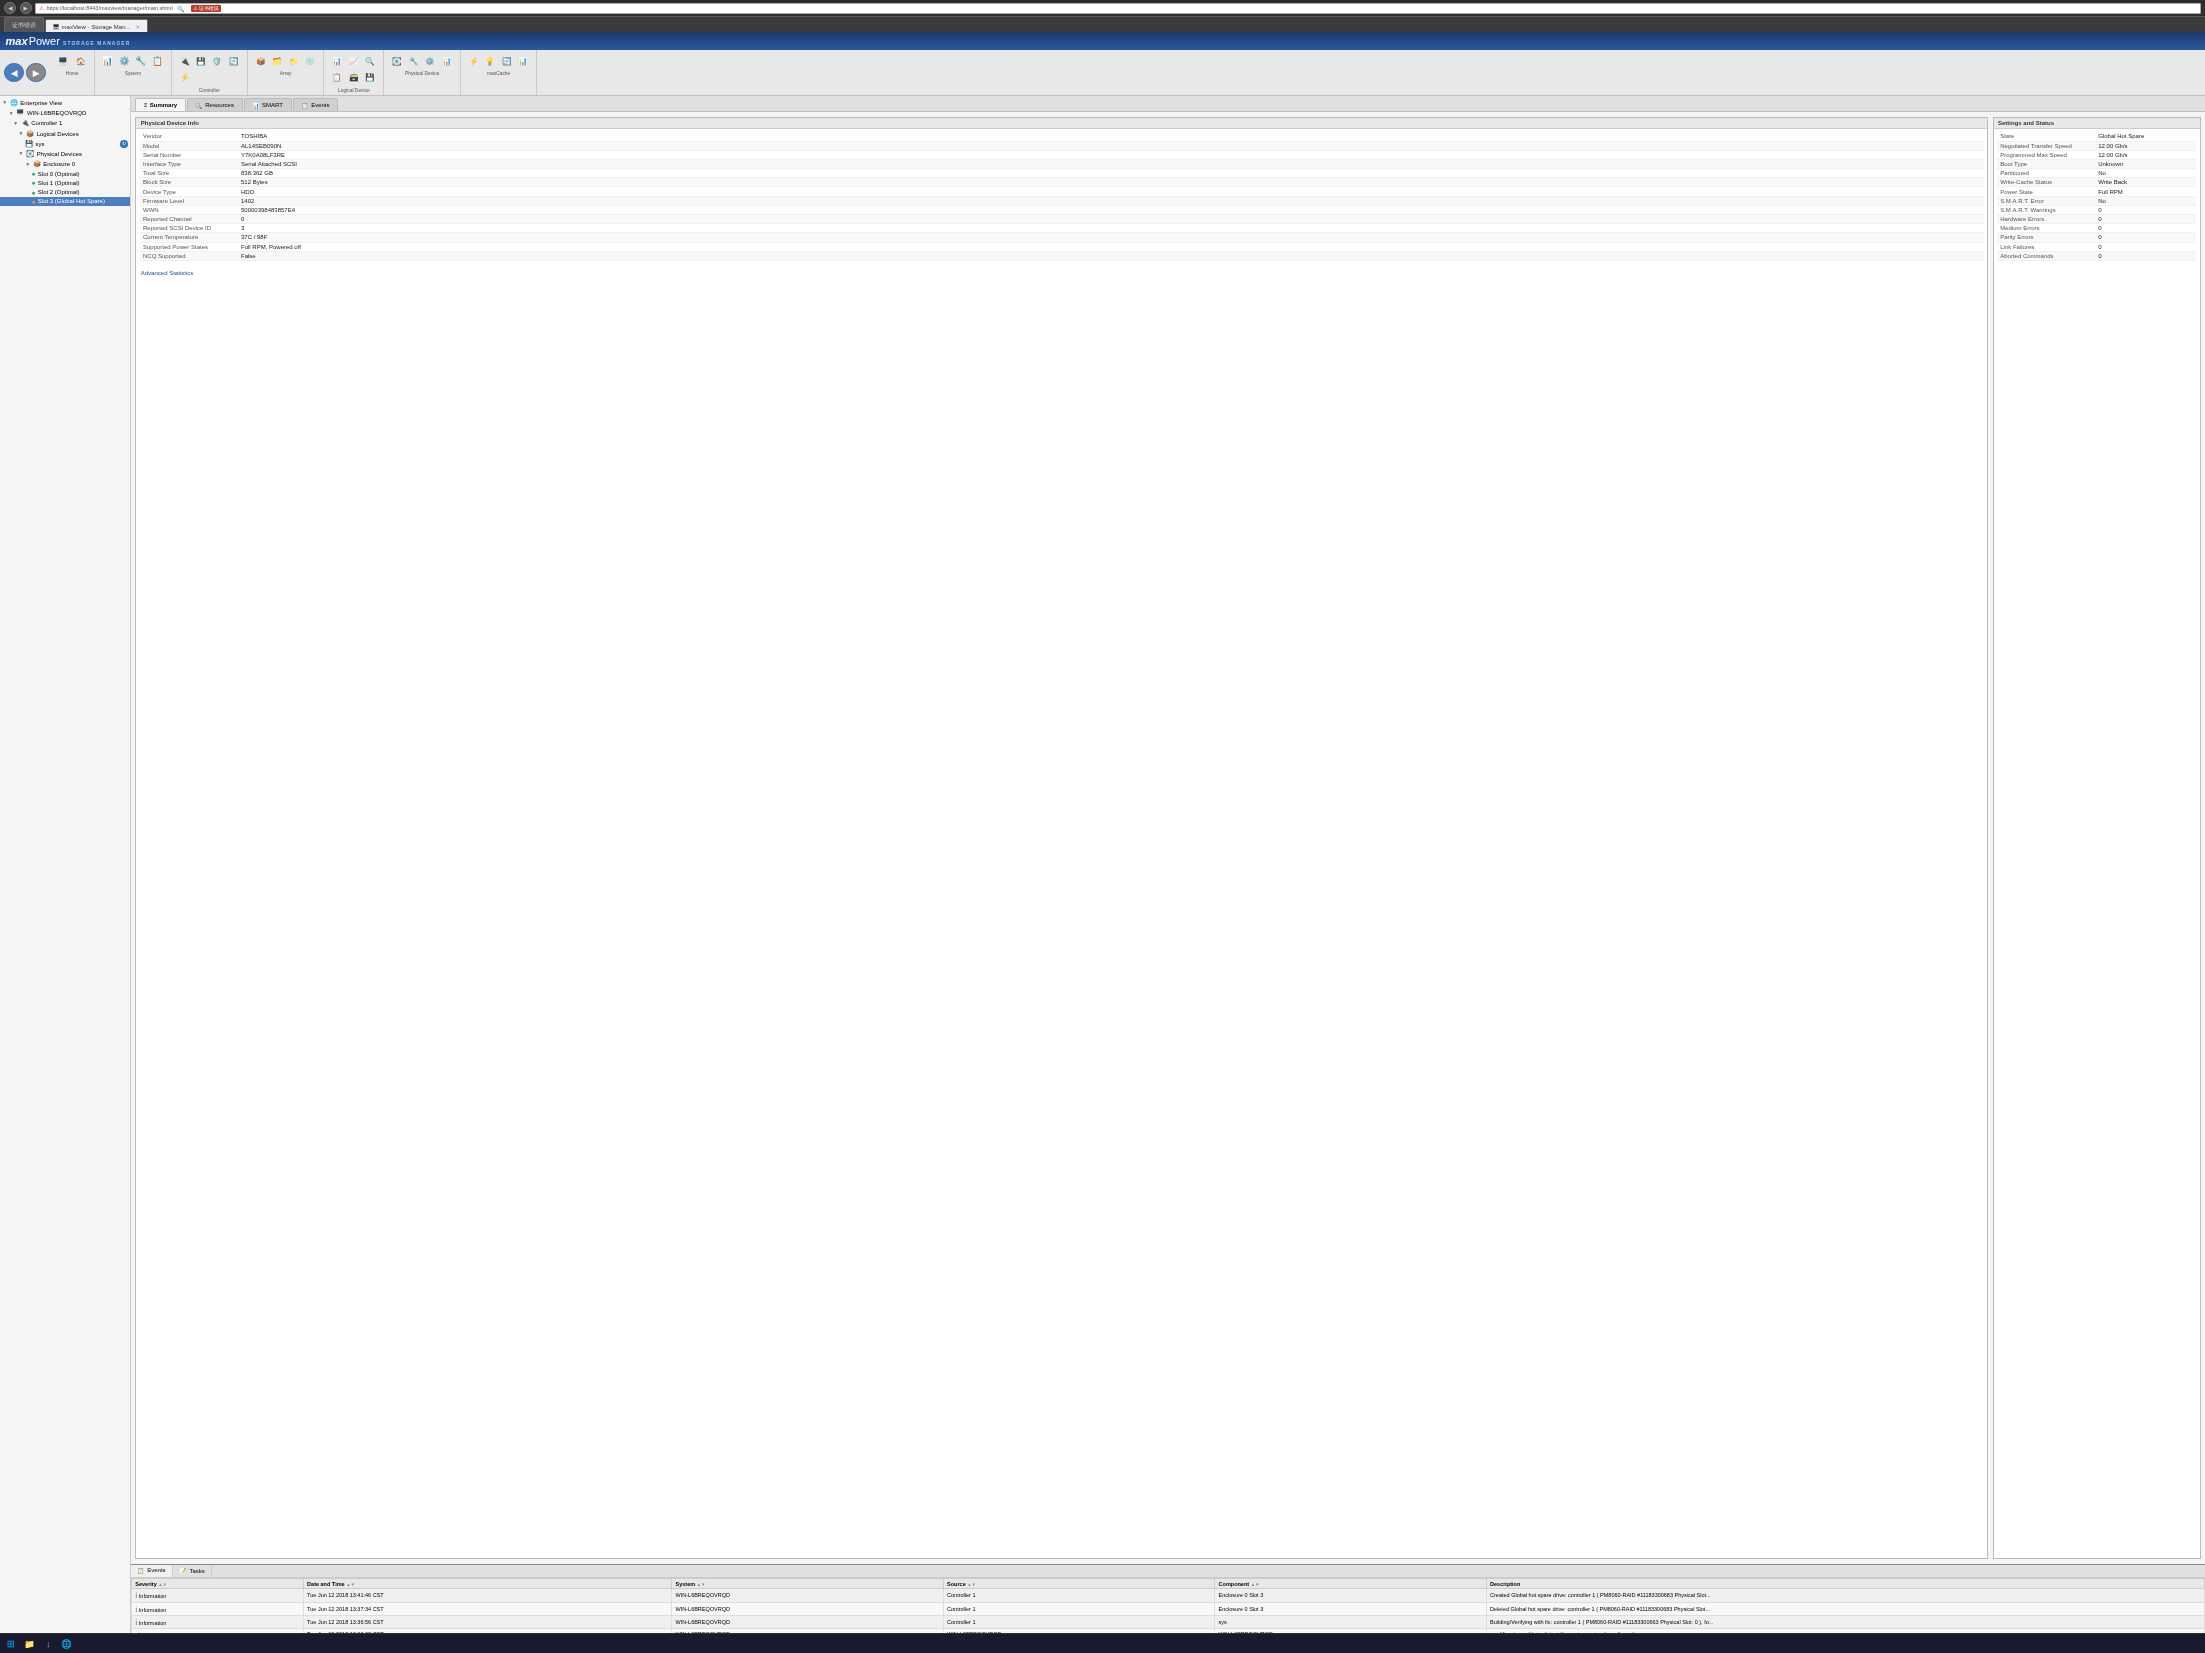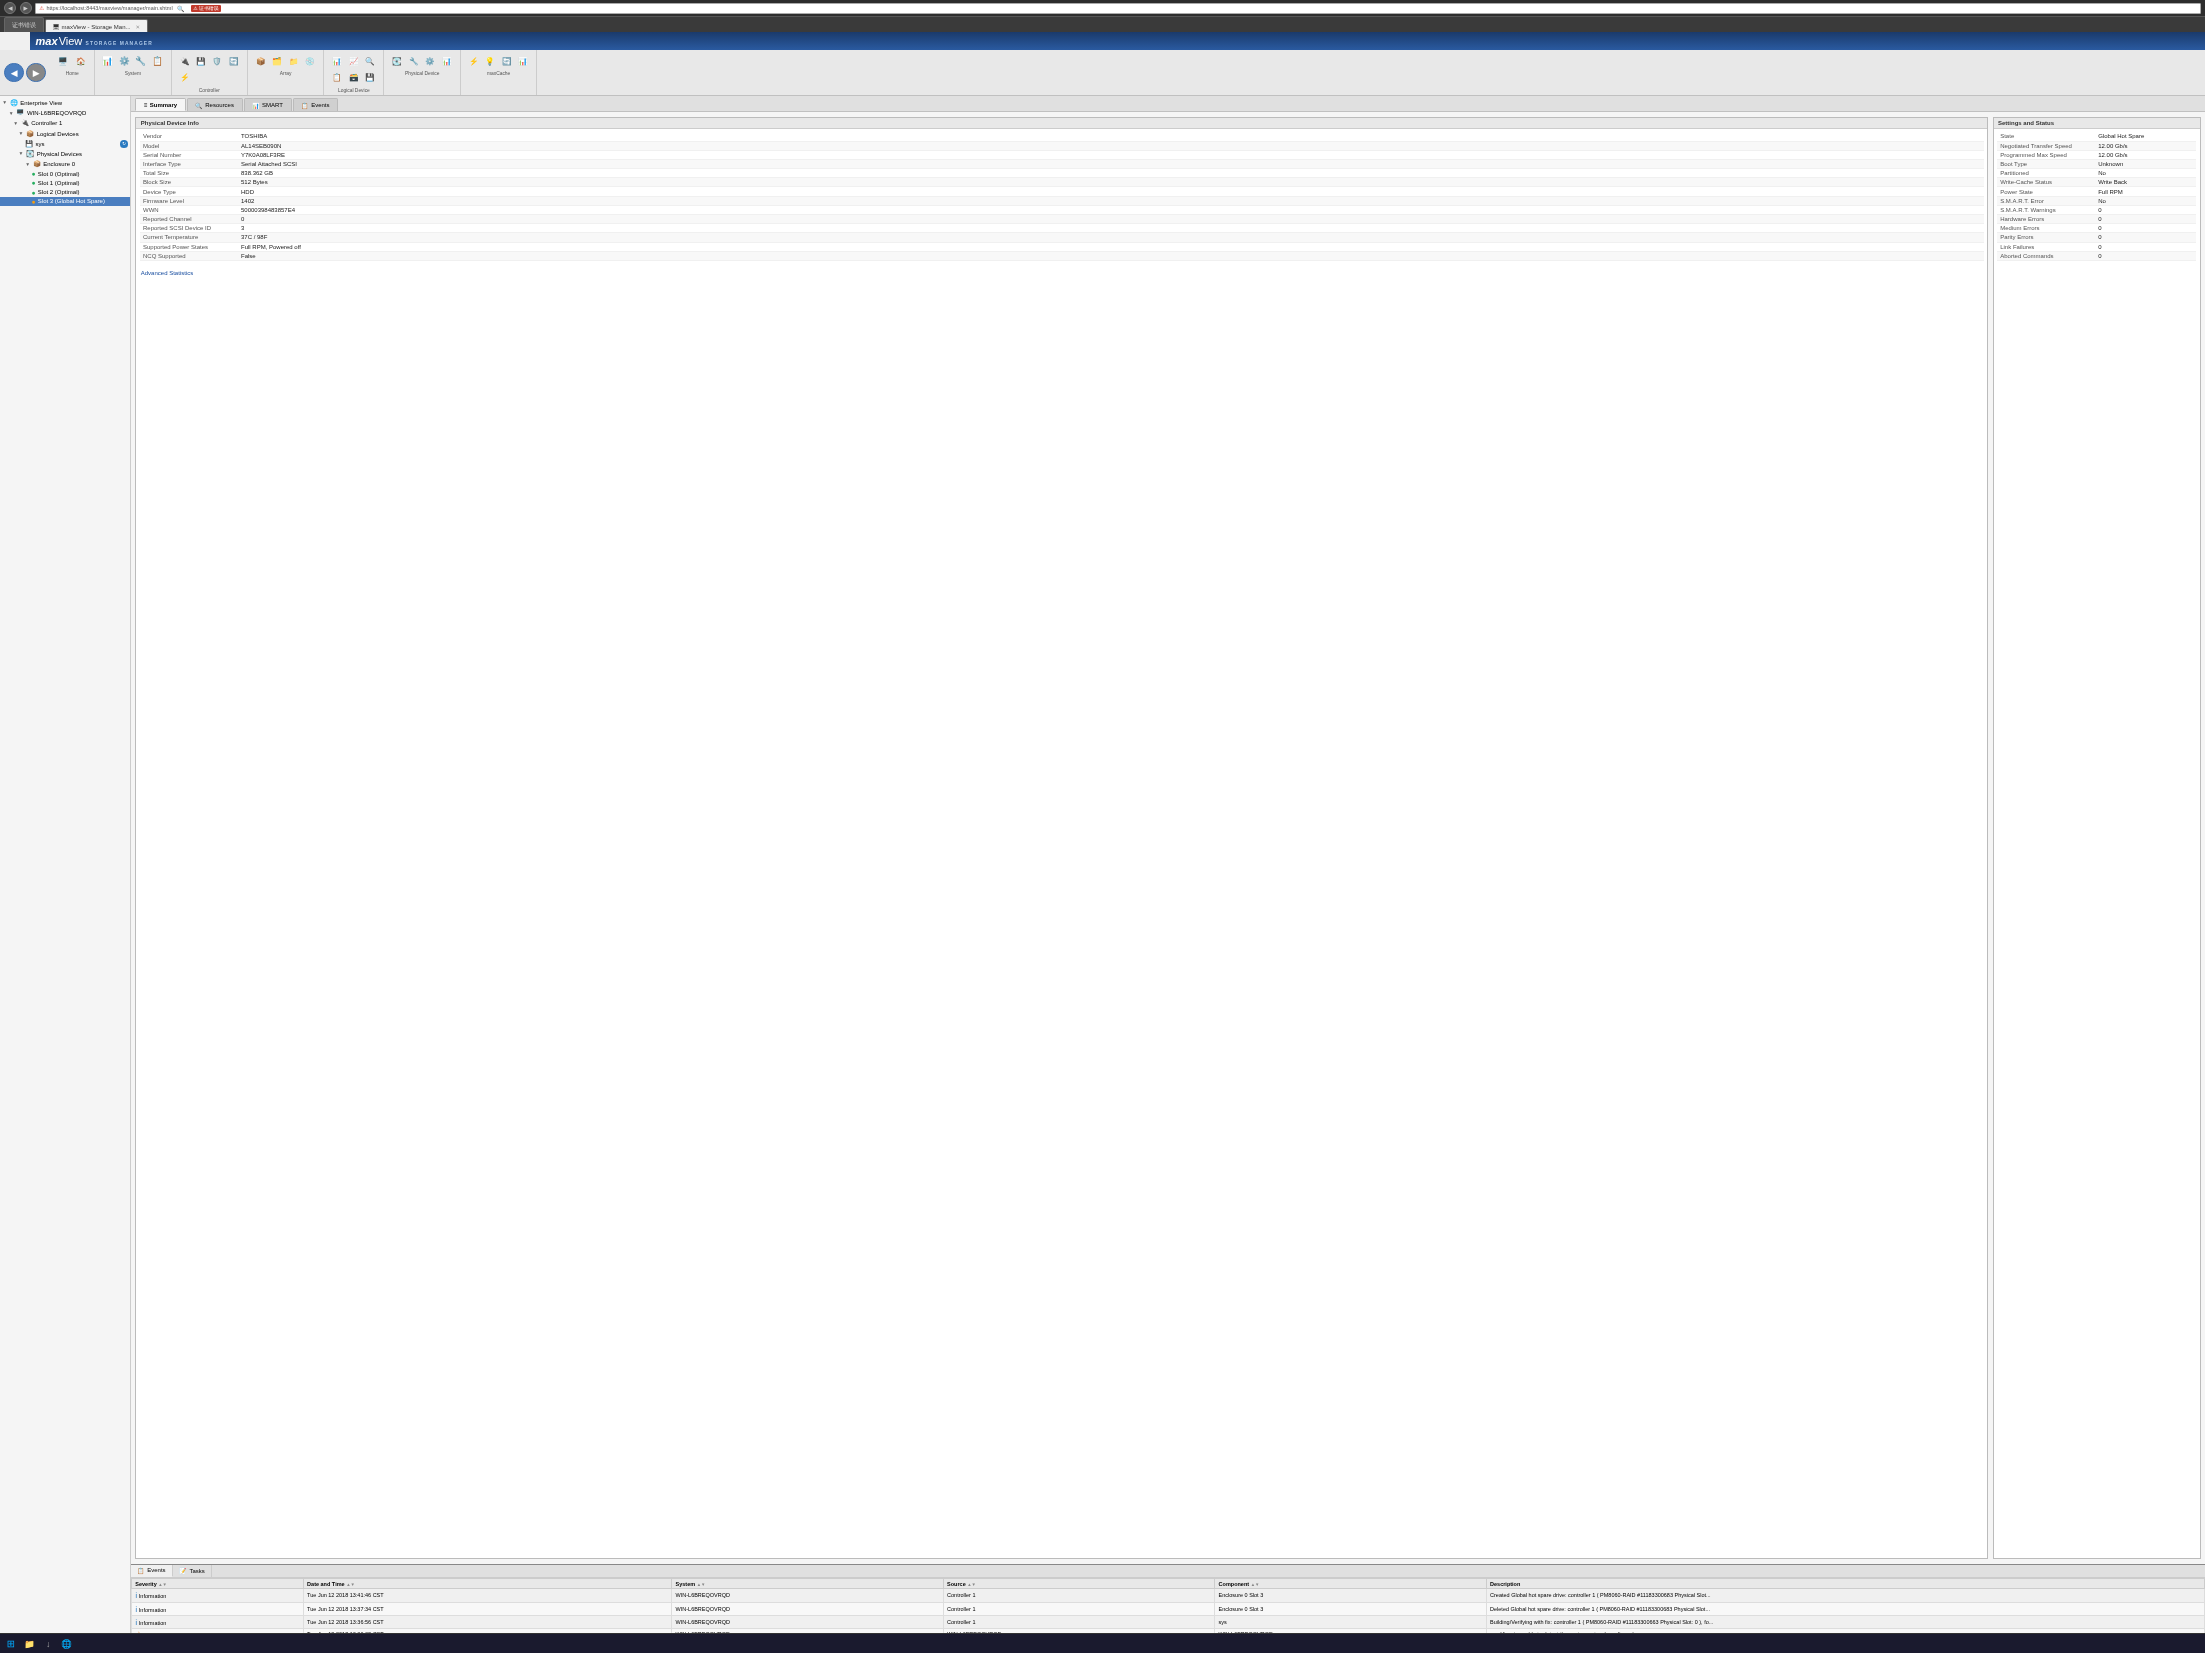--- a/index.html
+++ b/index.html
@@ -12,21 +12,21 @@
     .browser-tab-bar { background: #3a3a3a; display: flex; align-items: flex-end; padding: 0 4.4px; gap: 1.1px; }
     .browser-tab { padding: 2.2px 6.6px; background: #555; border-radius: 2.2px 2.2px 0 0; color: #ccc; font-size: 6px; cursor: pointer; border: 0.5px solid #666; border-bottom: none; }
     .browser-tab.active { background: #f0f0f0; color: #333; }
     .browser-tab-close { margin-left: 3.3px; color: #999; font-size: 5.5px; }
     .cert-icon { color: #e74c3c; font-size: 5.5px; }
     
     
     .app-container { background: #f0f0f0; height: calc(100vh - 33px); display: flex; flex-direction: column; }
     
     
-    .app-header { background: linear-gradient(to bottom, #1a3a6b, #2a5aa0); padding: 3.3px 5.5px; display: flex; align-items: center; gap: 5.5px; margin-left: 30px; }
+    .app-header { background: linear-gradient(to bottom, #1a3a6b, #2a5aa0); padding: 3.3px 5.5px; display: flex; align-items: center; gap: 5.5px; }
     .app-logo { color: white; font-size: 9.8px; font-weight: bold; display: flex; align-items: baseline; gap: 1.1px; }
     .app-logo .max { font-size: 11px; font-style: italic; }
     .app-logo .View { font-size: 11px; font-weight: 300; }
     .app-logo .storage-manager { font-size: 4.9px; letter-spacing: 1.1px; text-transform: uppercase; color: #adc8e8; margin-left: 2.2px; }
     
     
     .toolbar { background: #e8e8e8; border-bottom: 1.1px solid #c0c0c0; display: flex; align-items: stretch; }
     .toolbar-section { display: flex; flex-direction: column; align-items: center; border-right: 0.5px solid #ccc; padding: 2.2px 4.4px; min-width: 38px; }
     .toolbar-icons { display: flex; gap: 2.2px; align-items: center; padding: 1.1px; }
     .toolbar-icon { width: 15.3px; height: 15.3px; display: flex; align-items: center; justify-content: center; cursor: pointer; border: 0.5px solid transparent; border-radius: 1.1px; font-size: 7.7px; }
@@ -116,21 +116,21 @@
     <span>maxView - Storage Man...</span>
     <span class="browser-tab-close">✕</span>
   </div>
 </div>
 
 <div class="app-container">
 
   <div class="app-header">
     <div class="app-logo">
       <span class="max" style="font-style:italic; font-weight:bold; color:white;">max</span>
-        <span class="View" style="font-weight:300; color:white;">View</span>
+        <span class="View" style="font-weight:300; color:white;">Power</span>
       <span class="storage-manager">STORAGE MANAGER</span>
     </div>
   </div>
 
   <div class="toolbar">
 
     <div class="nav-section">
       <div class="toolbar-icon nav-btn" style="background:#4a7ec0; color:white;">◀</div>
       <div class="toolbar-icon nav-btn" style="background:#888; color:white;">▶</div>
     </div>

